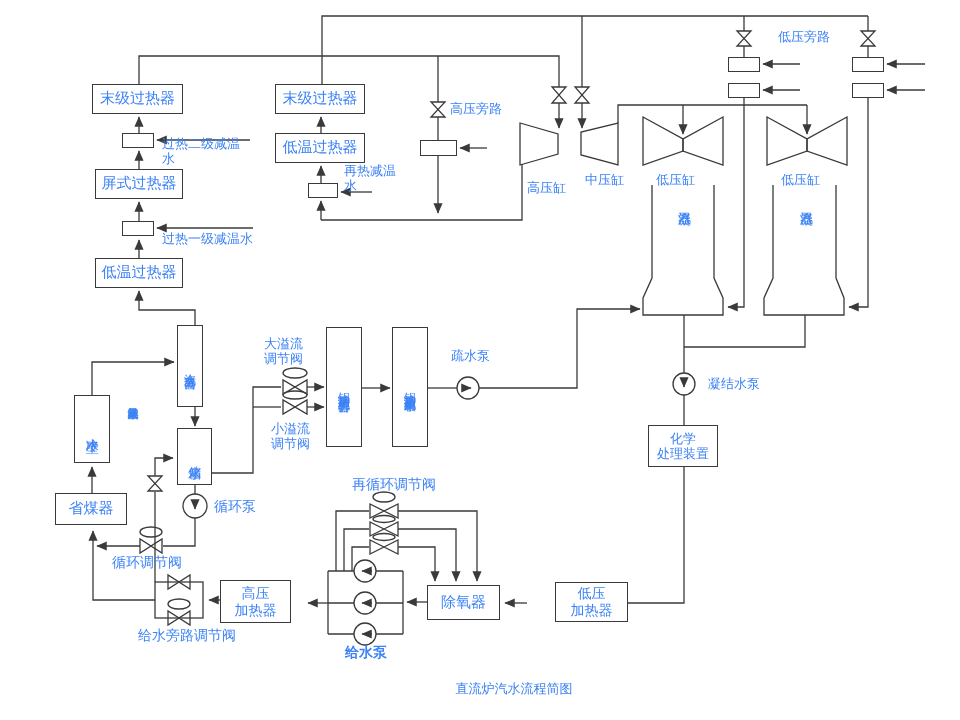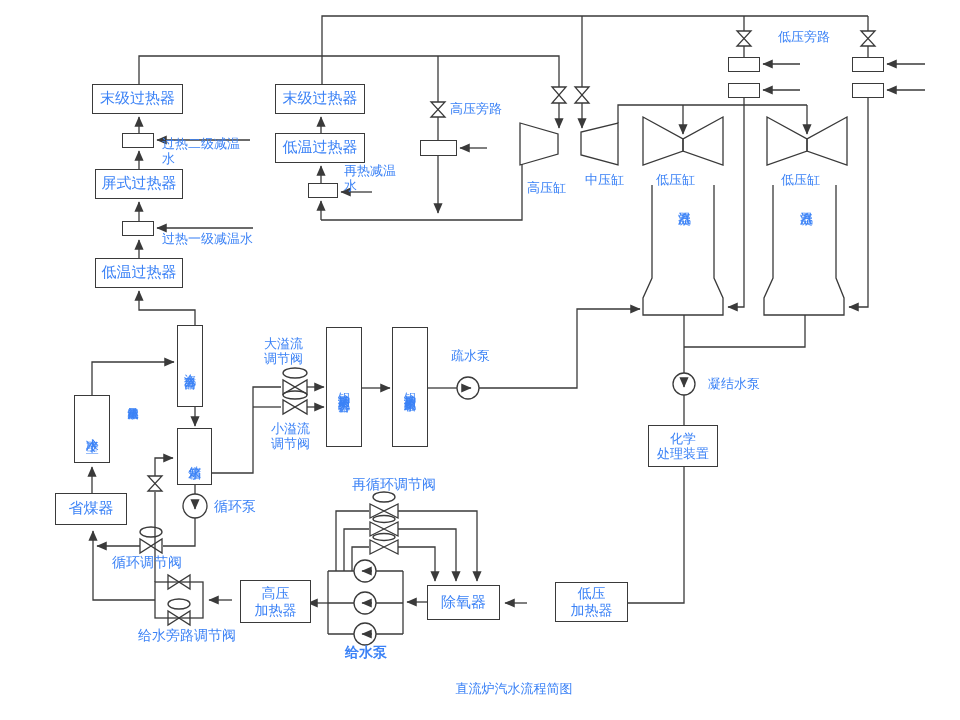--- a/index.html
+++ b/index.html
@@ -194,21 +194,21 @@
   <div id="nodes">
       <div class="node box" style="left: 92px; top: 84px; width: 91px; height: 30px; font-size: 15px;">末级过热器</div>
       <div class="node box" style="left: 95px; top: 169px; width: 88px; height: 30px; font-size: 15px;">屏式过热器</div>
       <div class="node box" style="left: 95px; top: 258px; width: 88px; height: 30px; font-size: 15px;">低温过热器</div>
       <div class="node box" style="left: 275px; top: 84px; width: 90px; height: 30px; font-size: 15px;">末级过热器</div>
       <div class="node box" style="left: 275px; top: 133px; width: 90px; height: 30px; font-size: 15px;">低温过热器</div>
       <div class="node box" style="left: 55px; top: 493px; width: 72px; height: 32px; font-size: 15px;">省煤器</div>
       <div class="node box" style="left: 427px; top: 585px; width: 73px; height: 35px; font-size: 15px;">除氧器</div>
       <div class="node box" style="left: 527px; top: 582px; width: 73px; height: 40px; font-size: 14px; margin-left: 28px;">低压
 加热器</div>
-      <div class="node box" style="left: 240px; top: 580px; width: 71px; height: 43px; font-size: 14px;">高压
+      <div class="node box" style="left: 220px; top: 580px; width: 71px; height: 43px; font-size: 14px;">高压
 加热器</div>
       <div class="node box" style="left: 648px; top: 425px; width: 70px; height: 42px; font-size: 13px;">化学
 处理装置</div>
       <div class="node vbox" style="left: 177px; top: 325px; width: 26px; height: 82px; font-size: 12px;">汽水分离器</div>
       <div class="node vbox" style="left: 74px; top: 395px; width: 36px; height: 68px; font-size: 13px;">水冷壁</div>
       <div class="node vbox" style="left: 177px; top: 428px; width: 35px; height: 57px; font-size: 13px;">储水箱</div>
       <div class="node vbox" style="left: 326px; top: 327px; width: 36px; height: 120px; font-size: 12px;">锅炉启动系统扩容器</div>
       <div class="node vbox" style="left: 392px; top: 327px; width: 36px; height: 120px; font-size: 12px;">锅炉启动系统集水箱</div>
       <div class="node box" style="left: 122px; top: 133px; width: 32px; height: 15px; font-size: 10px;"></div>
       <div class="node box" style="left: 122px; top: 221px; width: 32px; height: 15px; font-size: 10px;"></div>

